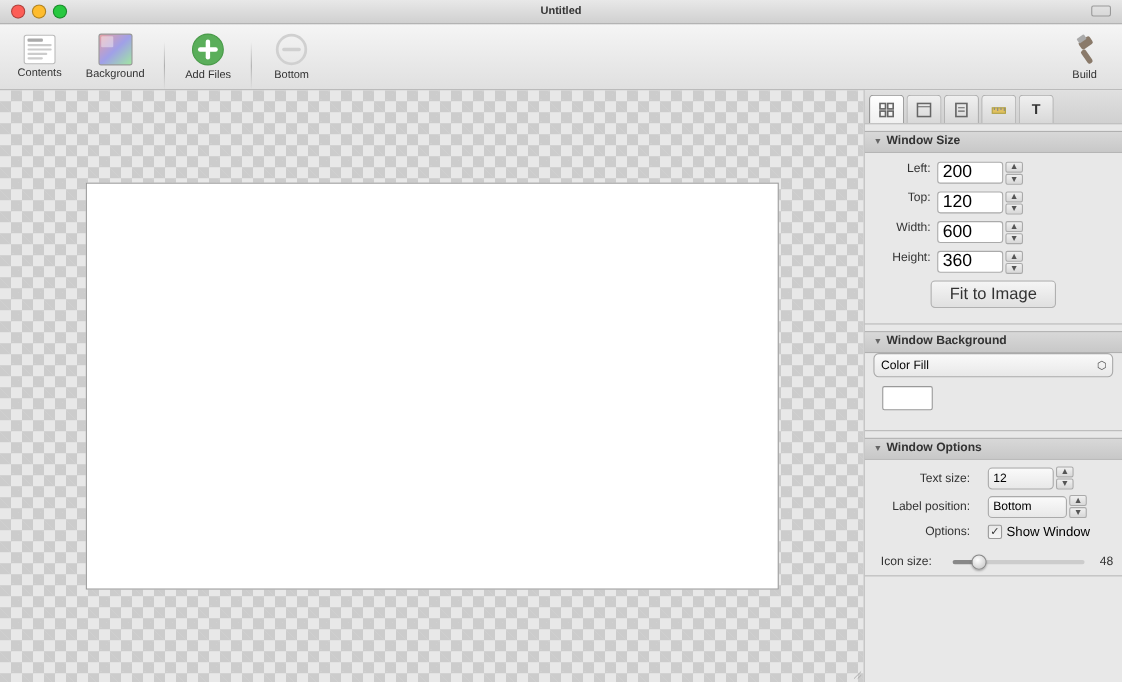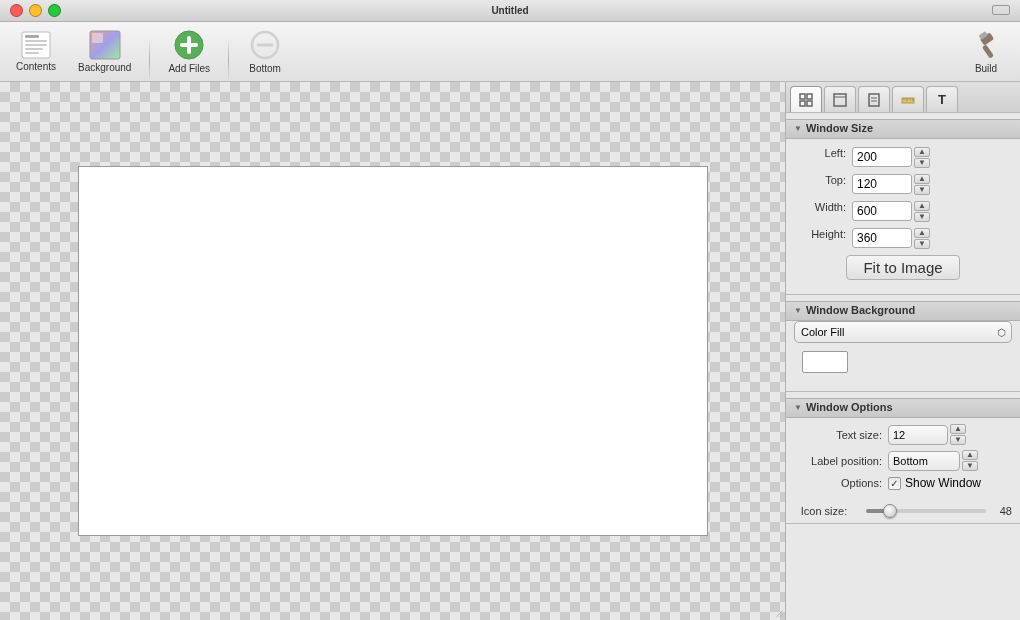--- a/index.html
+++ b/index.html
@@ -201,21 +201,21 @@
       color: #333;
       flex-shrink: 0;
     }
     .form-input {
       width: 60px;
       height: 20px;
       border: 1px solid #aaa;
       border-radius: 3px;
       background: white;
       padding: 0 4px;
-      font-size: 12px;
+      font-size: 16px;
       outline: none;
     }
     .stepper {
       display: flex;
       flex-direction: column;
       margin-left: 2px;
     }
     .stepper-btn {
       width: 16px;
       height: 10px;
@@ -293,21 +293,21 @@
     .options-row {
       display: flex;
       align-items: center;
       margin-bottom: 5px;
     }
     .options-label {
       width: 88px;
       font-size: 11px;
       color: #333;
       text-align: right;
-      margin-right: 6px;
+      margin-right: 16px;
       flex-shrink: 0;
     }
     .options-select {
       height: 20px;
       background: linear-gradient(to bottom, #fafafa, #e8e8e8);
       border: 1px solid #aaa;
       border-radius: 4px;
       font-size: 11px;
       padding: 0 4px;
       cursor: pointer;

